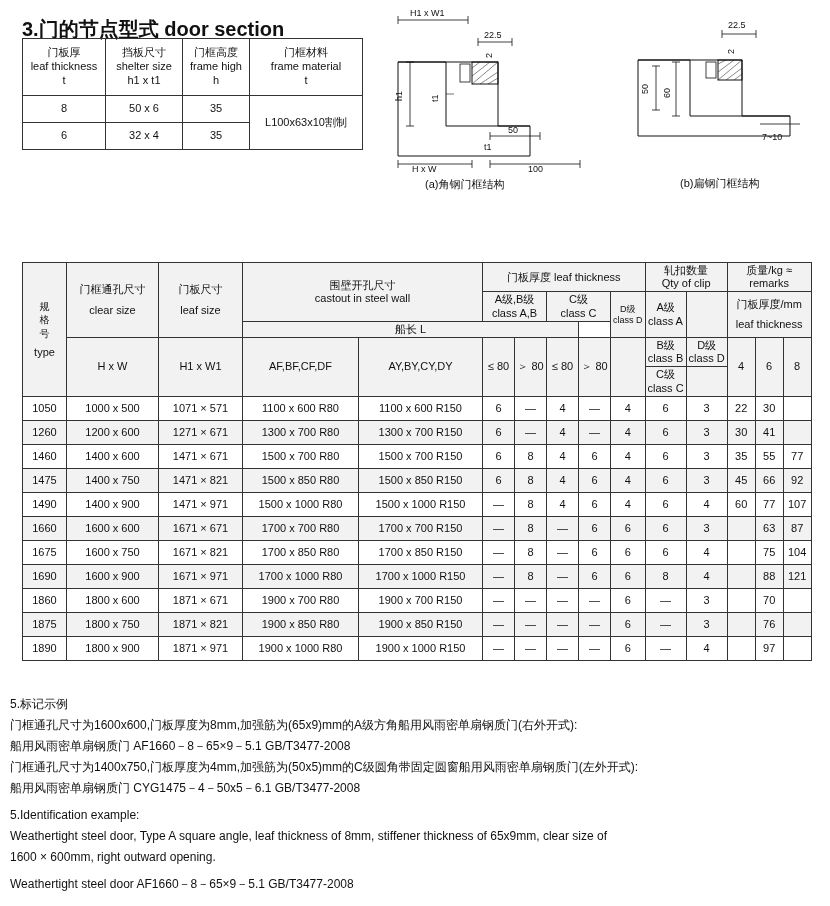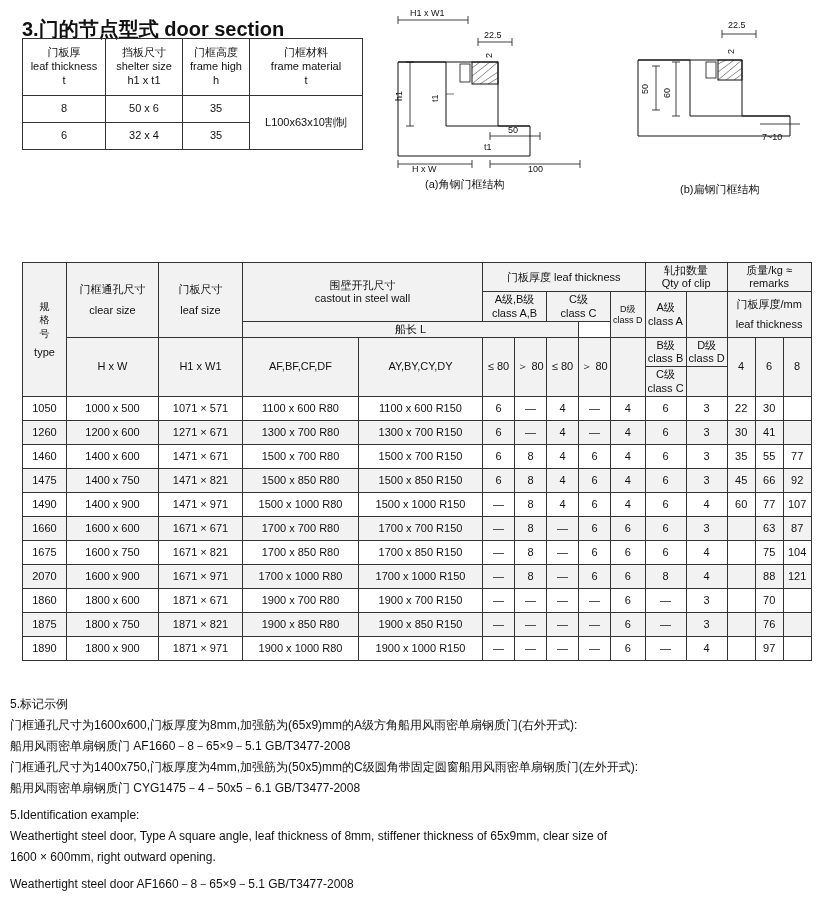--- a/index.html
+++ b/index.html
@@ -33,21 +33,21 @@
   }
   table.t3 .hcell{height:52px;}
   table.t3 .c1{width:74px;}
   table.t3 .c2{width:68px;margin-top:13px;}
   table.t3 .c3{width:58px;}
   table.t3 .c4{width:104px;}
   table.t3 .body td{height:22px;}
 
   .fig-cap{position:absolute;font-size:11px;}
   .cap-a{left:425px;top:177px;}
-  .cap-b{left:680px;top:182px;}
+  .cap-b{left:680px;top:176px;}
 
   
   .sec4-title{position:absolute;left:22px;top:240px;font-size:12px;font-weight:bold;margin-top:26px;}
 
   table.t4{
     position:absolute;left:22px;top:262px;
     border-collapse:collapse;
     font-size:11px;
     text-align:center;
     background:#fff;
@@ -461,21 +461,21 @@
       <td>—</td>
       <td>6</td>
       <td>6</td>
       <td>6</td>
       <td>4</td>
       <td></td>
       <td>75</td>
       <td>104</td>
     </tr>
     <tr class="row alt">
-      <td>2070</td>
+      <td>1690</td>
       <td>1600 x 900</td>
       <td>1671 × 971</td>
       <td>1700 x 1000 R80</td>
       <td>1700 x 1000 R150</td>
       <td>—</td>
       <td>8</td>
       <td>—</td>
       <td>6</td>
       <td>6</td>
       <td>8</td>

